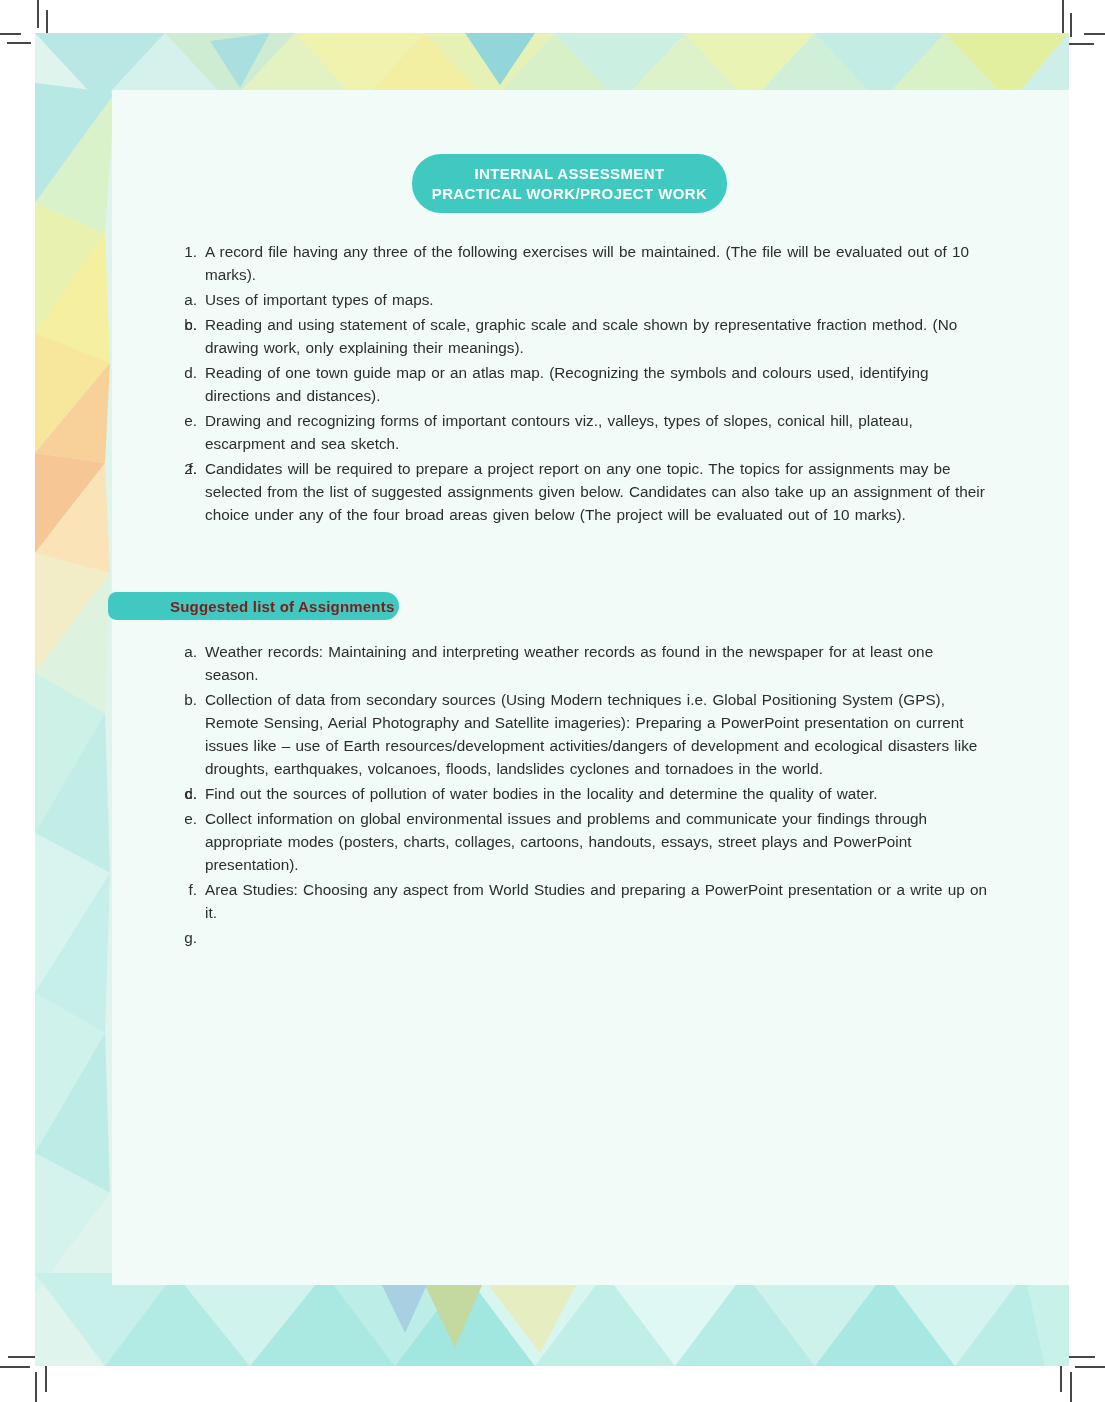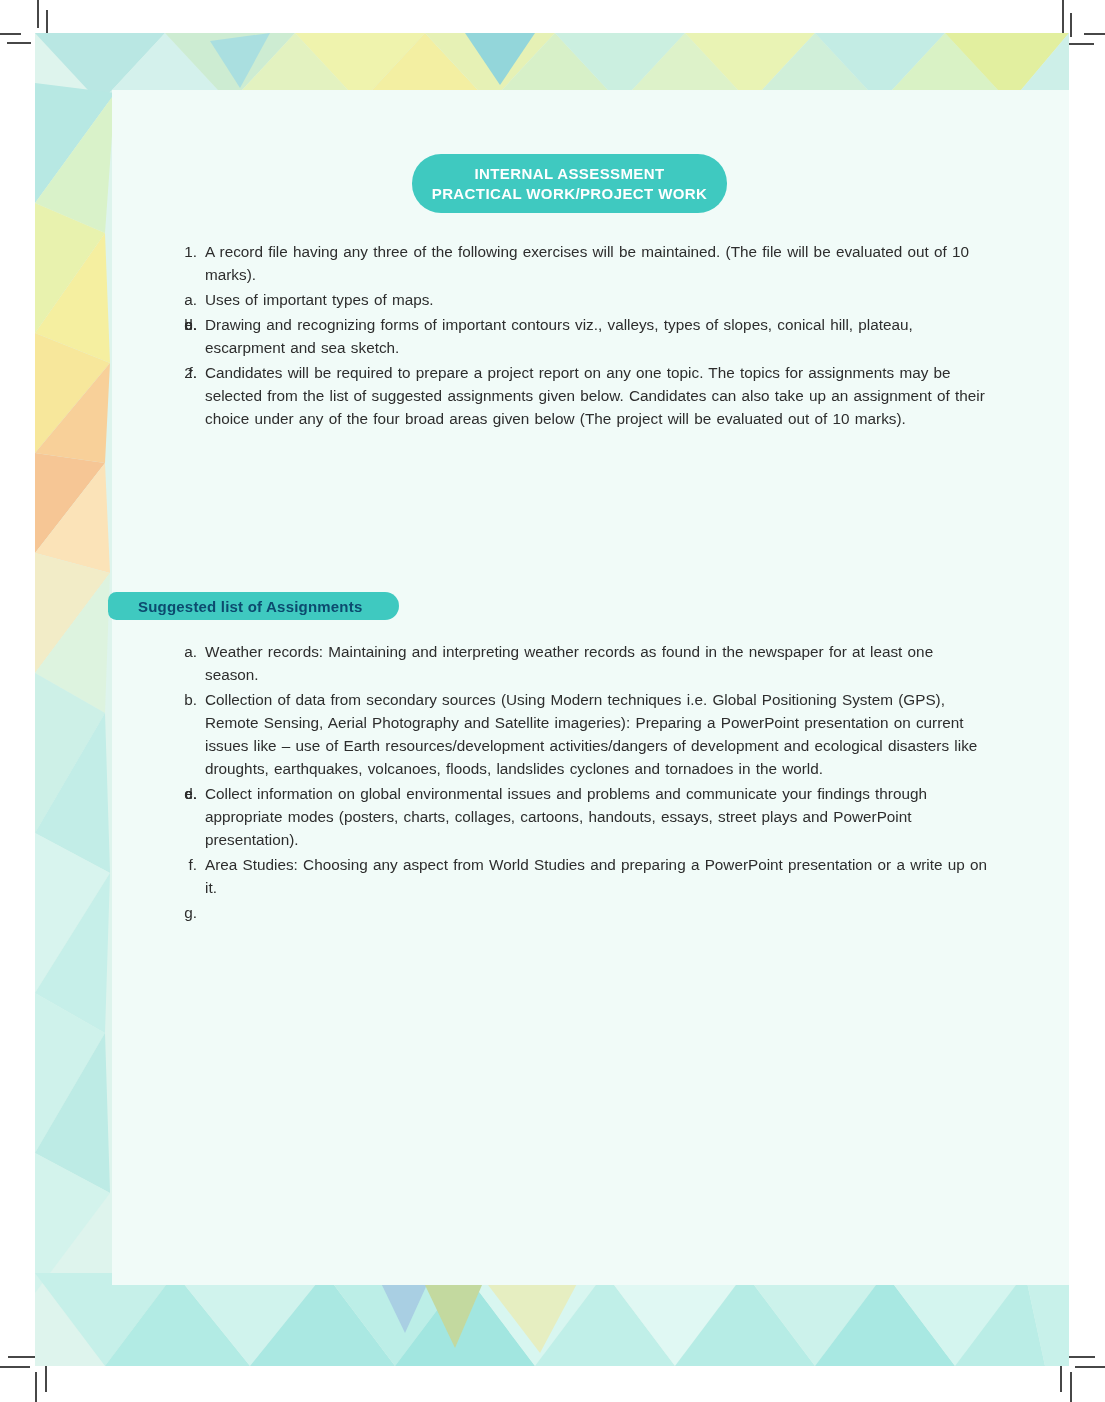--- a/index.html
+++ b/index.html
@@ -41,22 +41,22 @@
   }
   .row:first-child { margin-top:0; }
   .marker {
     position:absolute; left:48px; width:37px; text-align:right;
   }
 
   
   .tag-pill {
     position:absolute; left:-4px; top:502px; width:291px; height:28px;
     background:#3fc9c0; border-radius:9px 15px 15px 9px;
-    color:#0c4a6e; font-weight:bold; font-size:15px;
-    display:flex; align-items:center; padding-left:30px;
+    color:#7f1d1d; font-weight:bold; font-size:15px;
+    display:flex; align-items:center; padding-left:62px;
     box-sizing:border-box; letter-spacing:0.2px;
   }
 </style>
 </head>
 <body>
 
 <div class="page">
 
   <span class="cmv" style="left:37px; top:0; height:28px;"></span>
   <span class="cmv" style="left:46px; top:10px; height:24px;"></span>
@@ -143,36 +143,36 @@
 
       <div class="header-pill">
         <div>INTERNAL ASSESSMENT</div>
         <div>PRACTICAL WORK/PROJECT WORK</div>
       </div>
 
       <div class="list list-1">
         <div class="row"><span class="marker">1.</span><span>A record file having any three of the following exercises will be maintained. (The file will be evaluated out of 10 marks).</span></div>
         <div class="row"><span class="marker">a.</span><span>Uses of important types of maps.</span></div>
         <div class="row"><span class="marker">b.</span></div>
-        <div class="row"><span class="marker">c.</span></div>
-        <div class="row"><span class="marker">d.</span></div>
+        <div class="row"><span class="marker">c.</span><span>Reading and using statement of scale, graphic scale and scale shown by representative fraction method. (No drawing work, only explaining their meanings).</span></div>
+        <div class="row"><span class="marker">d.</span><span>Reading of one town guide map or an atlas map. (Recognizing the symbols and colours used, identifying directions and distances).</span></div>
         <div class="row"><span class="marker">e.</span><span>Drawing and recognizing forms of important contours viz., valleys, types of slopes, conical hill, plateau, escarpment and sea sketch.</span></div>
         <div class="row"><span class="marker">f.</span></div>
         <div class="row"><span class="marker">2.</span><span>Candidates will be required to prepare a project report on any one topic. The topics for assignments may be selected from the list of suggested assignments given below. Candidates can also take up an assignment of their choice under any of the four broad areas given below (The project will be evaluated out of 10 marks).</span></div>
       </div>
 
       <div class="tag-pill">
         <span>Suggested list of Assignments</span>
       </div>
 
       <div class="list list-2">
         <div class="row"><span class="marker">a.</span><span>Weather records: Maintaining and interpreting weather records as found in the newspaper for at least one season.</span></div>
         <div class="row"><span class="marker">b.</span><span>Collection of data from secondary sources (Using Modern techniques i.e. Global Positioning System (GPS), Remote Sensing, Aerial Photography and Satellite imageries): Preparing a PowerPoint presentation on current issues like – use of Earth resources/development activities/dangers of development and ecological disasters like droughts, earthquakes, volcanoes, floods, landslides cyclones and tornadoes in the world.</span></div>
         <div class="row"><span class="marker">c.</span></div>
-        <div class="row"><span class="marker">d.</span></div>
+        <div class="row"><span class="marker">d.</span><span>Find out the sources of pollution of water bodies in the locality and determine the quality of water.</span></div>
         <div class="row"><span class="marker">e.</span><span>Collect information on global environmental issues and problems and communicate your findings through appropriate modes (posters, charts, collages, cartoons, handouts, essays, street plays and PowerPoint presentation).</span></div>
         <div class="row"><span class="marker">f.</span><span>Area Studies: Choosing any aspect from World Studies and preparing a PowerPoint presentation or a write up on it.</span></div>
         <div class="row"><span class="marker">g.</span></div>
       </div>
 
     </div>
   </div>
 </div>
 
 </body></html>

